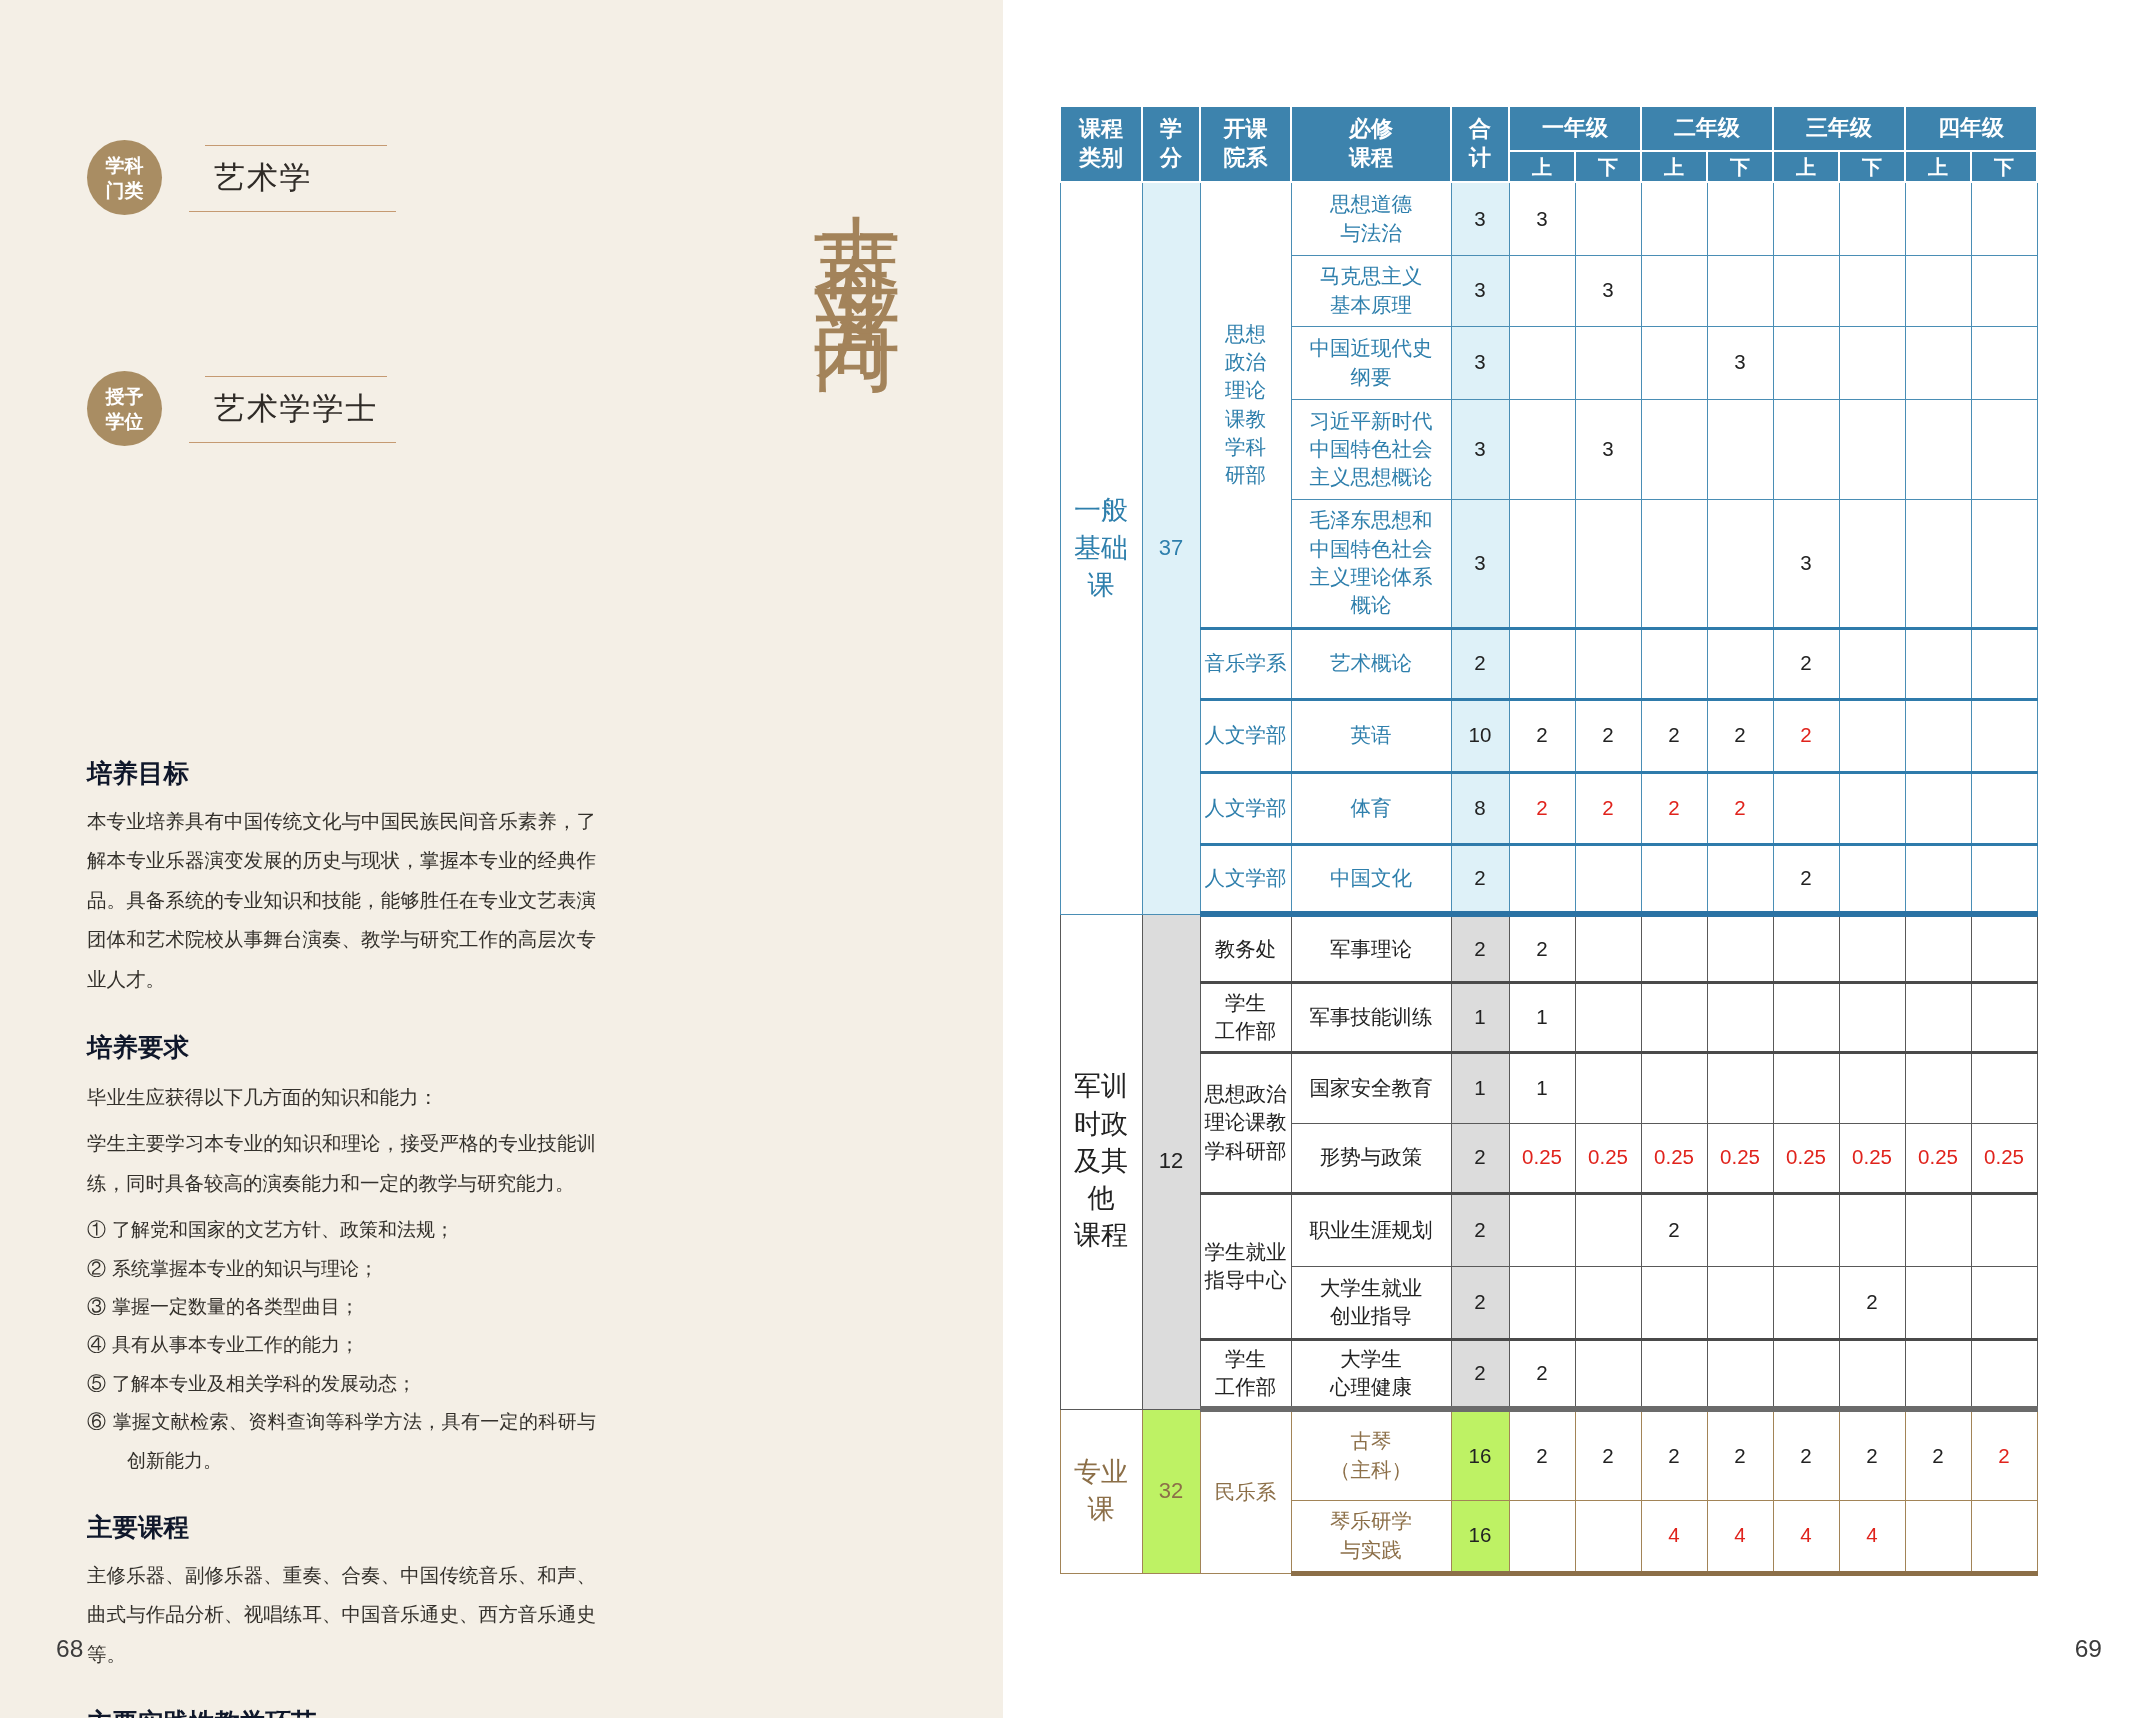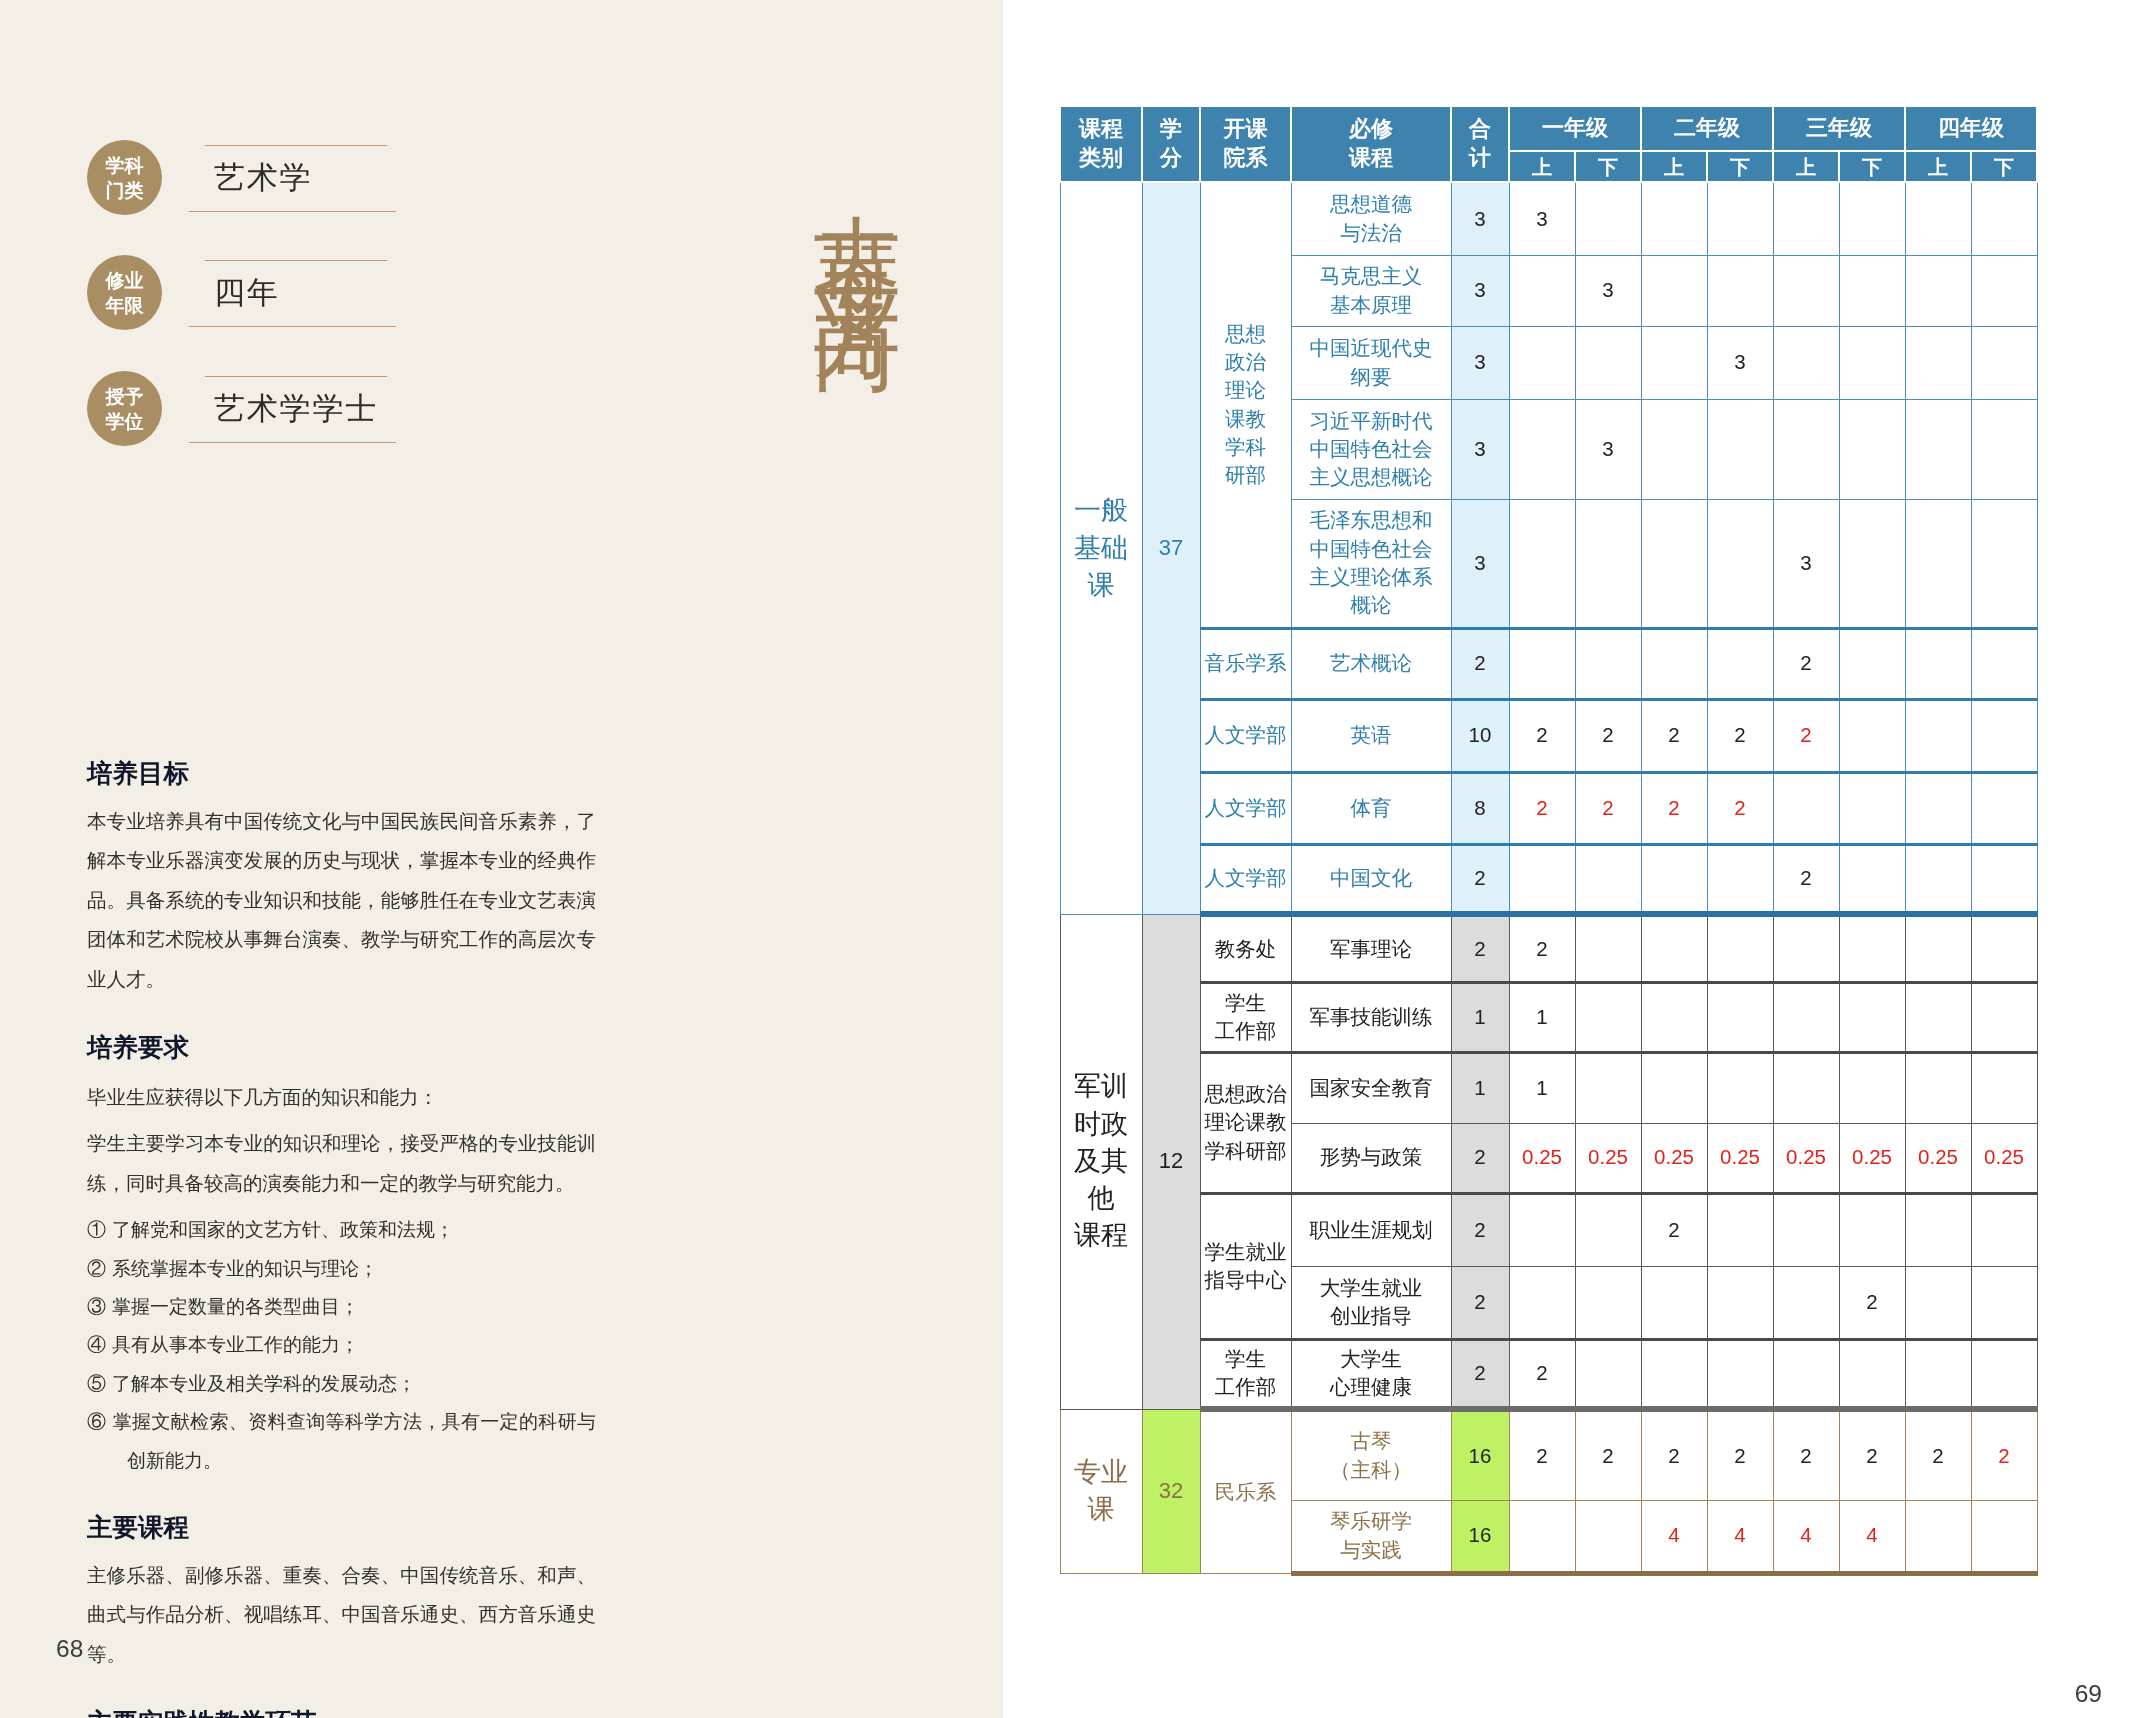--- a/index.html
+++ b/index.html
@@ -5,21 +5,21 @@
   html,body{margin:0;padding:0;}
   body{
     width:2148px;height:1718px;position:relative;background:#ffffff;
     font-family:"DejaVu Serif","Liberation Serif",serif;
   }
   
   .page-left{position:absolute;left:0;top:0;width:1003px;height:1718px;background:#f4efe6;}
   .page-right{position:absolute;left:1003px;top:0;width:1146px;height:1718px;background:#ffffff;}
   .pageno{position:absolute;font-family:"Liberation Sans",sans-serif;font-size:24.5px;color:#3c3c3c;}
   .pageno.left{left:56px;top:1635px;}
-  .pageno.right{right:47px;top:1680px;}
+  .pageno.right{right:47px;top:1635px;}
 
   
   .badge{position:absolute;left:87px;width:436px;height:75px;}
   .badge-circle{
     position:absolute;left:0;top:0;width:75px;height:75px;border-radius:50%;
     background:#a98d63;color:#fff;display:flex;align-items:center;justify-content:center;
     text-align:center;font-size:19px;line-height:1.3;font-weight:bold;white-space:pre-line;
   }
   .badge-line-top{position:absolute;left:118px;width:182px;top:4.5px;height:1.8px;background:#c59a72;}
   .badge-line-bottom{position:absolute;left:102px;width:207px;bottom:2.7px;height:1.8px;background:#c59a72;}
@@ -86,27 +86,20 @@
 <div class="page-left">
 
   <div class="badge" style="top:140px;">
     <div class="badge-circle">学科
 门类</div>
     <div class="badge-line-top"></div>
     <div class="badge-value">艺术学</div>
     <div class="badge-line-bottom"></div>
   </div>
 
-  <div class="badge" style="top:255px;">
-    <div class="badge-circle">修业
-年限</div>
-    <div class="badge-line-top"></div>
-    <div class="badge-value">四年</div>
-    <div class="badge-line-bottom"></div>
-  </div>
 
   <div class="badge" style="top:371px;">
     <div class="badge-circle">授予
 学位</div>
     <div class="badge-line-top"></div>
     <div class="badge-value">艺术学学士</div>
     <div class="badge-line-bottom"></div>
   </div>
 
   <div class="vertical-title">古琴专业方向</div>

